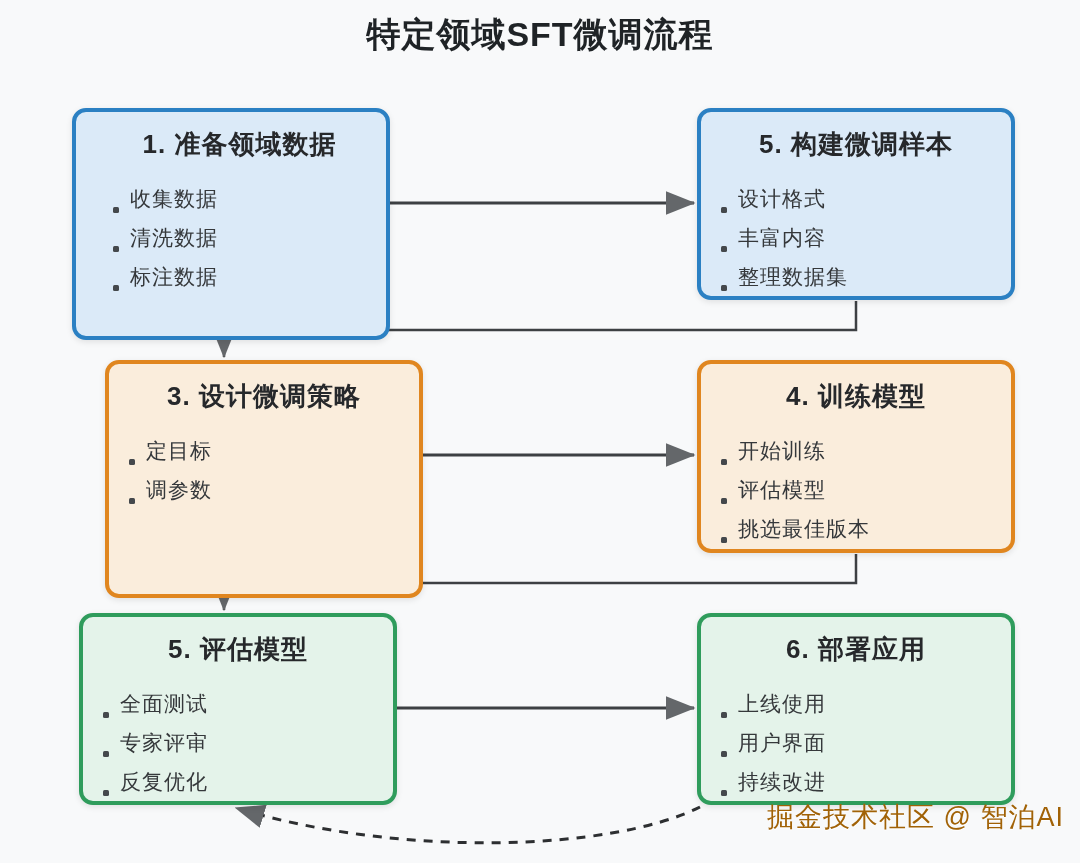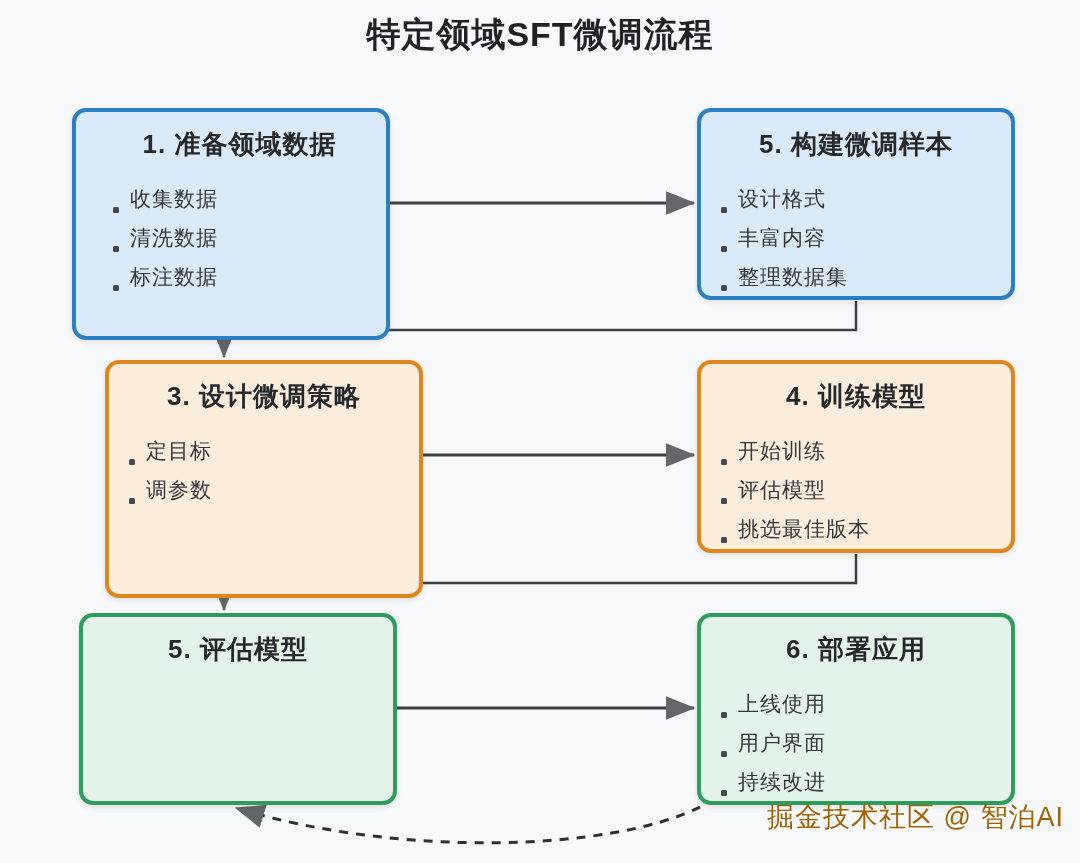--- a/index.html
+++ b/index.html
@@ -168,20 +168,34 @@
         </li>
       <li>
           <span class="bullet"></span>
           <span>挑选最佳版本</span>
         </li>
     </ul>
   </div>
 
   <div class="step-box scheme-green" style="left:65px; top:613px; height:192px;margin-left:14px;">
     <div class="box-heading">5. 评估模型</div>
+    <ul class="box-items">
+      <li>
+          <span class="bullet"></span>
+          <span>全面测试</span>
+        </li>
+      <li>
+          <span class="bullet"></span>
+          <span>专家评审</span>
+        </li>
+      <li>
+          <span class="bullet"></span>
+          <span>反复优化</span>
+        </li>
+    </ul>
   </div>
 
   <div class="step-box scheme-green" style="left:697px; top:613px; height:192px;border-radius:14px;">
     <div class="box-heading">6. 部署应用</div>
     <ul class="box-items">
       <li>
           <span class="bullet"></span>
           <span>上线使用</span>
         </li>
       <li>

